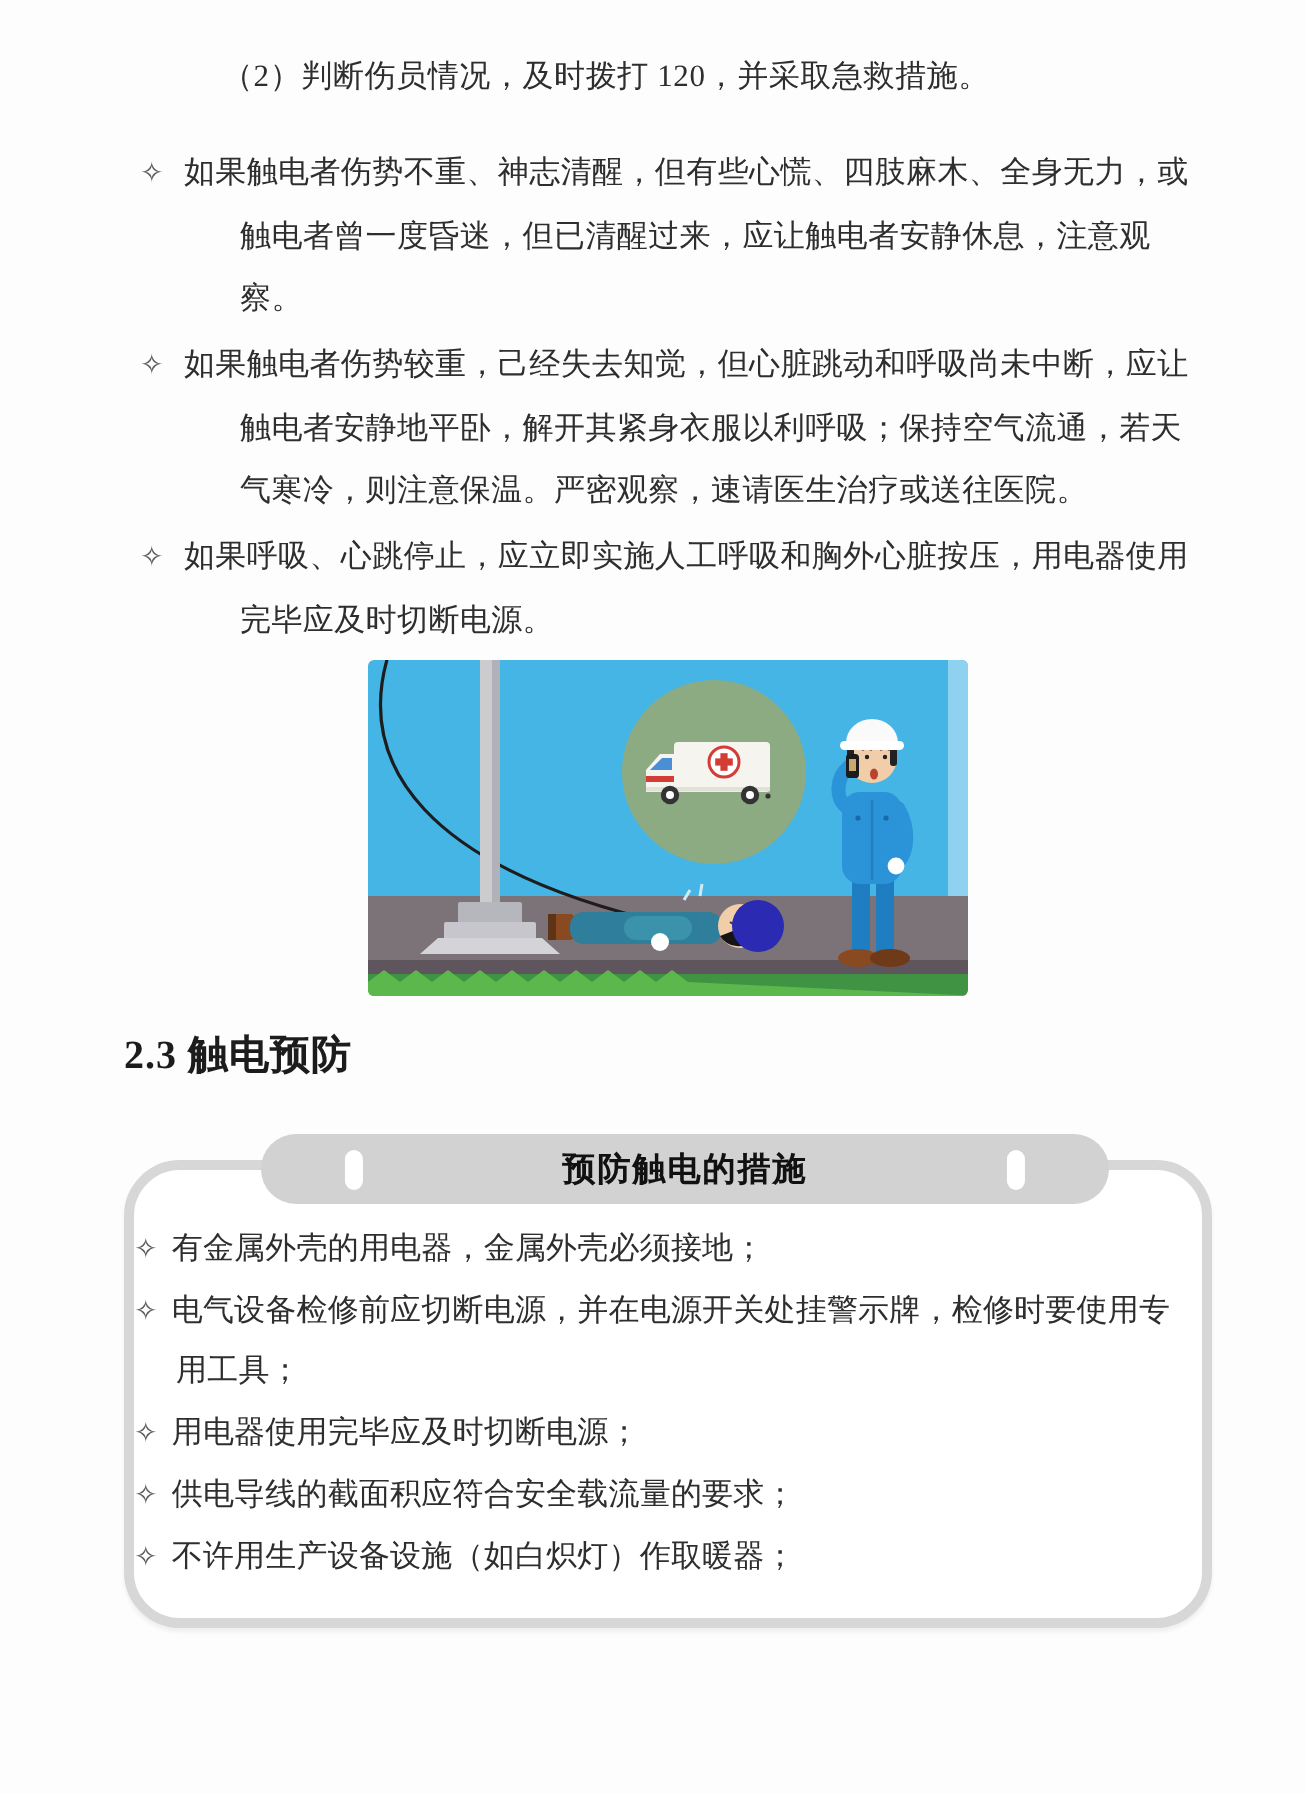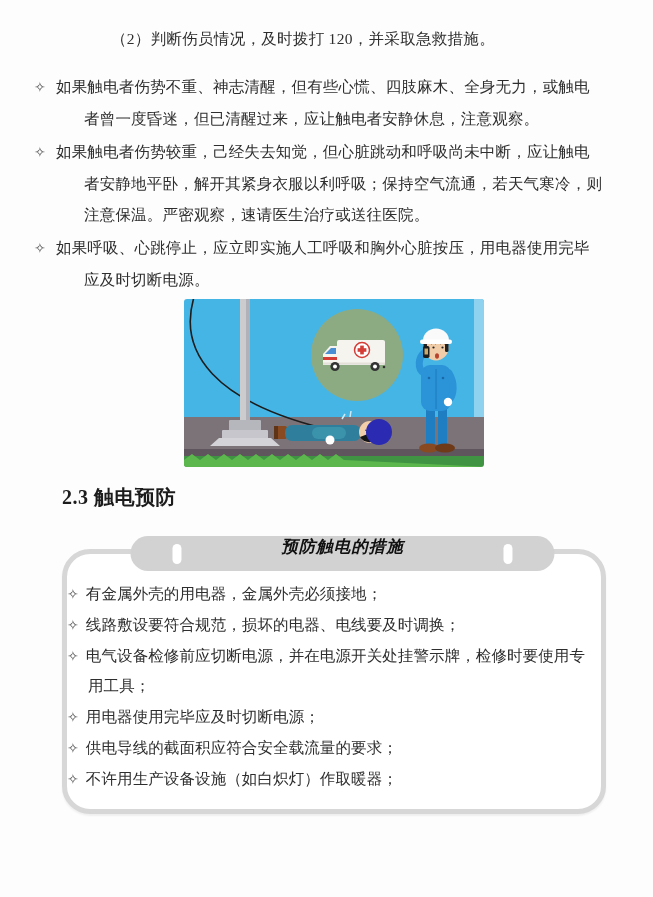--- a/index.html
+++ b/index.html
@@ -14,21 +14,21 @@
 
   
   .intro{
     margin:16px;padding:0 40px 0 95px;
     font-size:15.5px;line-height:32px;letter-spacing:.3px;
   }
 
   
   .fa-list{list-style:none;margin:1px 0 0 0;padding:0;}
   .fa-list li{
-    padding-left:84px;padding-right:50px;text-indent:-50px;
+    padding-left:120px;padding-right:50px;text-indent:-50px;
     font-size:15.5px;line-height:31px;margin-bottom:2px;letter-spacing:.2px;
   }
   .bullet{
     display:inline;color:var(--bullet,#5a5a5a);
     font-size:14px;margin-right:10px;
     font-family:"DejaVu Sans",sans-serif;
   }
 
   
   .illus-wrap{margin:4px 0 0 184px;width:300px;height:168px;line-height:0;}
@@ -49,21 +49,21 @@
     border-radius:28px;
     padding:25px 6px 14px 0;
     background:#fff;
     box-shadow:0 2px 2px rgba(0,0,0,.06);
   }
   .pbox-banner{
     position:absolute;top:-18px;left:50%;transform:translateX(-48%);
     width:424px;height:35px;
     background:var(--banner,#d2d2d2);
     border-radius:17.5px;
-    display:flex;align-items:flex-start;justify-content:center;font-style:italic;
+    display:flex;align-items:center;justify-content:center;
   }
   .pbox-title{
     font-size:16.5px;font-weight:bold;color:#111;letter-spacing:1px;
   }
   .banner-slot{
     position:absolute;top:8px;width:9px;height:20px;border-radius:4.5px;
     background:#fff;
   }
   .banner-slot.left{left:42px;}
   .banner-slot.right{right:42px;}
@@ -169,21 +169,20 @@
   <h2 class="sec-heading">2.3 触电预防</h2>
 
   <div class="pbox">
     <div class="pbox-banner">
       <span class="banner-slot left"></span>
       <span class="pbox-title">预防触电的措施</span>
       <span class="banner-slot right"></span>
     </div>
     <ul class="pv-list">
       <li><span class="bullet">✧</span><span>有金属外壳的用电器，金属外壳必须接地；</span></li>
-      <li><span class="bullet">✧</span><span>线路敷设要符合规范，损坏的电器、电线要及时调换；</span></li>
       <li><span class="bullet">✧</span><span>电气设备检修前应切断电源，并在电源开关处挂警示牌，检修时要使用专用工具；</span></li>
       <li><span class="bullet">✧</span><span>用电器使用完毕应及时切断电源；</span></li>
       <li><span class="bullet">✧</span><span>供电导线的截面积应符合安全载流量的要求；</span></li>
       <li><span class="bullet">✧</span><span>不许用生产设备设施（如白炽灯）作取暖器；</span></li>
 
     </ul>
   </div>
 
 </div>
 

